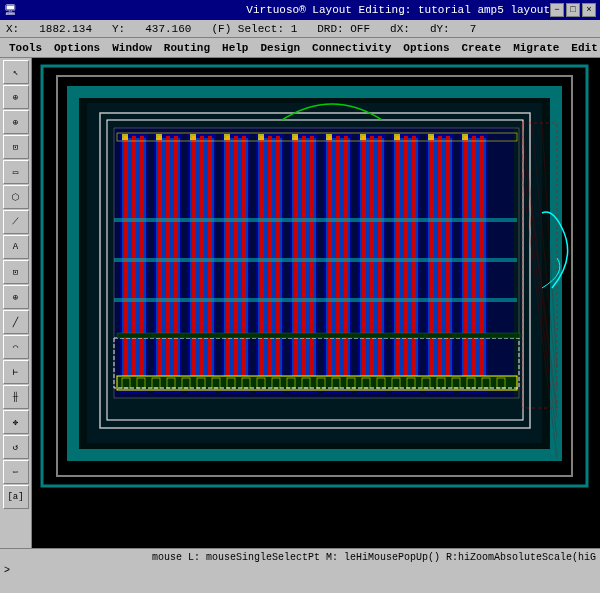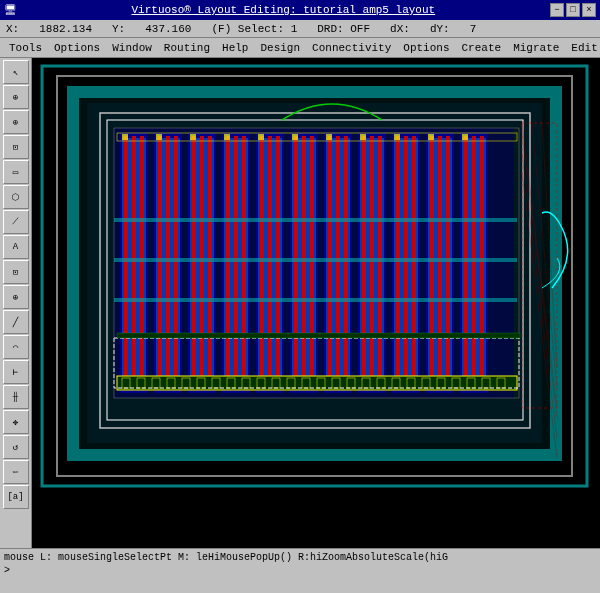--- a/index.html
+++ b/index.html
@@ -19,22 +19,21 @@
       text-align: center;
       padding: 2px 4px;
       font-size: 11px;
       display: flex;
       align-items: center;
       justify-content: space-between;
       height: 20px;
     }
     #title-text {
       flex: 1;
-      text-align: center;
-      text-decoration: underline;
+      text-align: right;
     }
     #window-controls {
       display: flex;
       gap: 2px;
     }
     .win-btn {
       width: 14px;
       height: 14px;
       background: #c0c0c0;
       border: 1px solid #808080;
@@ -66,20 +65,21 @@
       font-size: 11px;
       display: flex;
       gap: 2px;
       height: 20px;
       align-items: center;
     }
     .menu-item {
       padding: 1px 5px;
       cursor: pointer;
       color: black;
+      font-weight: bold;
     }
 
     
     #main-area {
       display: flex;
       height: calc(593px - 20px - 18px - 20px - 45px);
     }
 
     
     #left-toolbar {
@@ -123,20 +123,21 @@
     #bottom-bar {
       background: #c0c0c0;
       border-top: 1px solid #808080;
       height: 45px;
       padding: 2px 4px;
       font-size: 10px;
     }
     #status-line1 {
       padding: 1px 0;
       font-size: 10px;
+      text-align: right;
     }
     #command-prompt {
       padding: 1px 0;
       font-size: 10px;
     }
   </style>
 </head>
 <body>
 
 <div id="title-bar">

